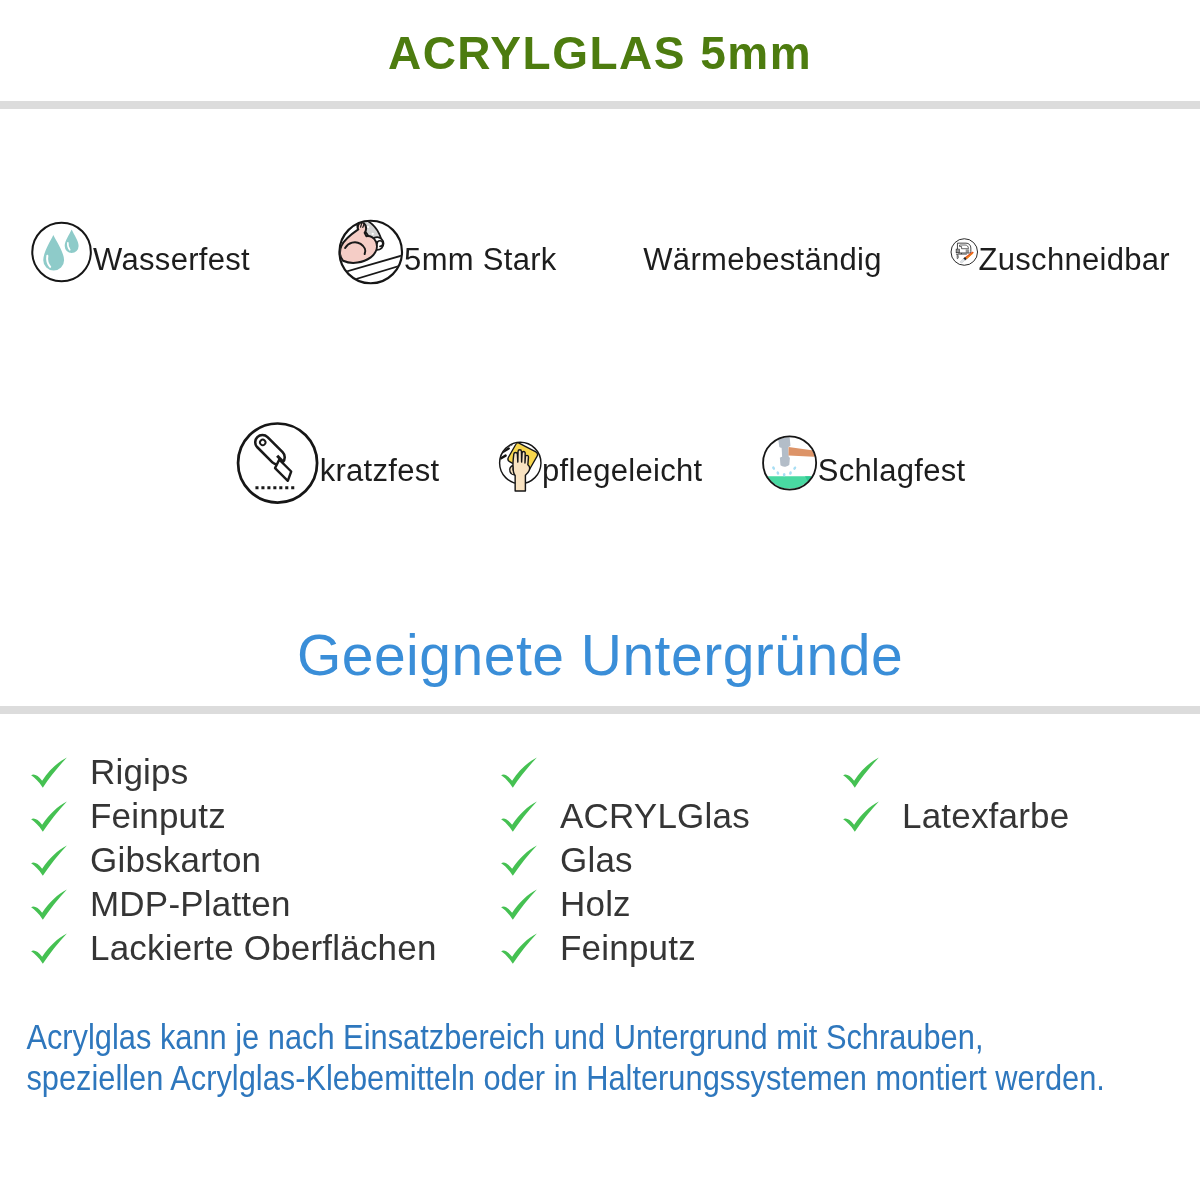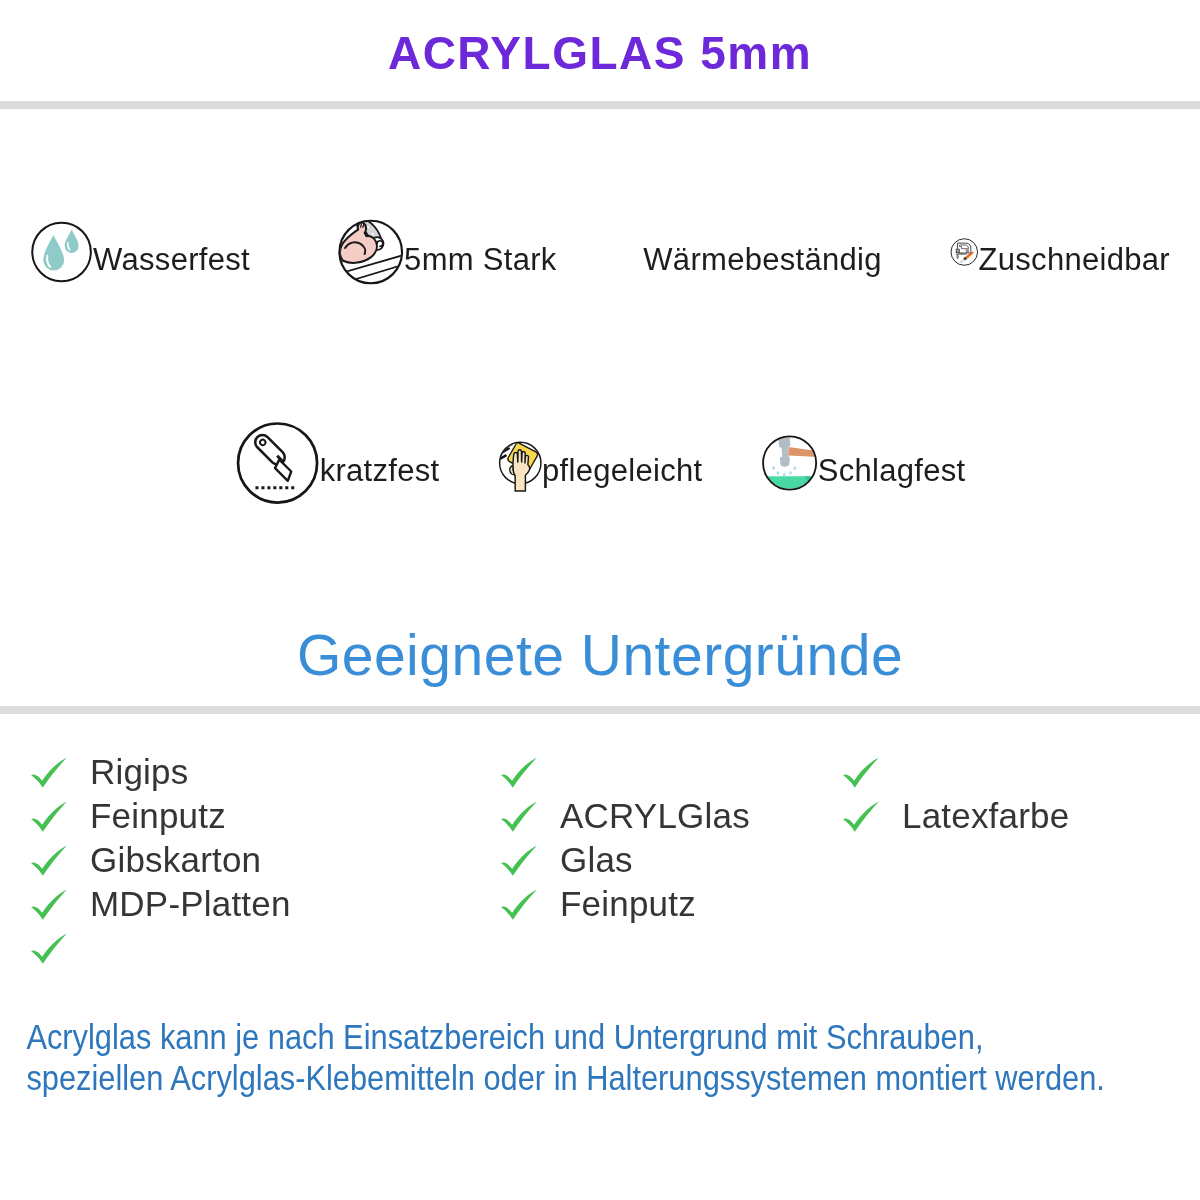--- a/index.html
+++ b/index.html
@@ -2,21 +2,21 @@
 <html><head>
 <meta charset="utf-8">
 <style>
   html,body{margin:0;padding:0;}
   body{
     width:1200px;height:1200px;background:#ffffff;overflow:hidden;
     font-family:"Liberation Sans", sans-serif;color:#1d1d1d;position:relative;
   }
   .page-title{
     padding-top:26px;text-align:center;
-    font-size:46px;font-weight:600;letter-spacing:1.5px;color:#6d28d9;
+    font-size:46px;font-weight:600;letter-spacing:1.5px;color:#4d7c0f;
     line-height:1.2;
   }
   .divider{height:8px;background:#dcdcdc;border:none;margin:0;}
   .divider-1{margin-top:20px;}
   .divider-2{margin-top:16px;}
 
   .icon-row-1{
     display:flex;justify-content:space-between;
     padding:0 30px;margin-top:62px;
   }
@@ -248,20 +248,21 @@
           </svg>
         </span>
       <span class="surf-label">MDP-Platten</span>
     </div>
     <div class="surf-item">
       <span class="check">
           <svg viewBox="0 0 60 48">
             <path d="M4,28 C8,25 14,28 20,36 C30,21 42,9 56,2 C44,15 31,31 21,46 C15,37 9,31 4,28 Z" fill="#45c152"></path>
           </svg>
         </span>
+      <span class="surf-label">Lackierte Oberflächen</span>
     </div>
   </div>
 
   <div class="surf-col surf-col-1">
     <div class="surf-item">
       <span class="check">
           <svg viewBox="0 0 60 48">
             <path d="M4,28 C8,25 14,28 20,36 C30,21 42,9 56,2 C44,15 31,31 21,46 C15,37 9,31 4,28 Z" fill="#45c152"></path>
           </svg>
         </span>
@@ -274,20 +275,28 @@
         </span>
       <span class="surf-label">ACRYLGlas</span>
     </div>
     <div class="surf-item">
       <span class="check">
           <svg viewBox="0 0 60 48">
             <path d="M4,28 C8,25 14,28 20,36 C30,21 42,9 56,2 C44,15 31,31 21,46 C15,37 9,31 4,28 Z" fill="#45c152"></path>
           </svg>
         </span>
       <span class="surf-label">Glas</span>
+    </div>
+    <div class="surf-item">
+      <span class="check">
+          <svg viewBox="0 0 60 48">
+            <path d="M4,28 C8,25 14,28 20,36 C30,21 42,9 56,2 C44,15 31,31 21,46 C15,37 9,31 4,28 Z" fill="#45c152"></path>
+          </svg>
+        </span>
+      <span class="surf-label">Holz</span>
     </div>
     <div class="surf-item">
       <span class="check">
           <svg viewBox="0 0 60 48">
             <path d="M4,28 C8,25 14,28 20,36 C30,21 42,9 56,2 C44,15 31,31 21,46 C15,37 9,31 4,28 Z" fill="#45c152"></path>
           </svg>
         </span>
       <span class="surf-label">Feinputz</span>
     </div>
   </div>

